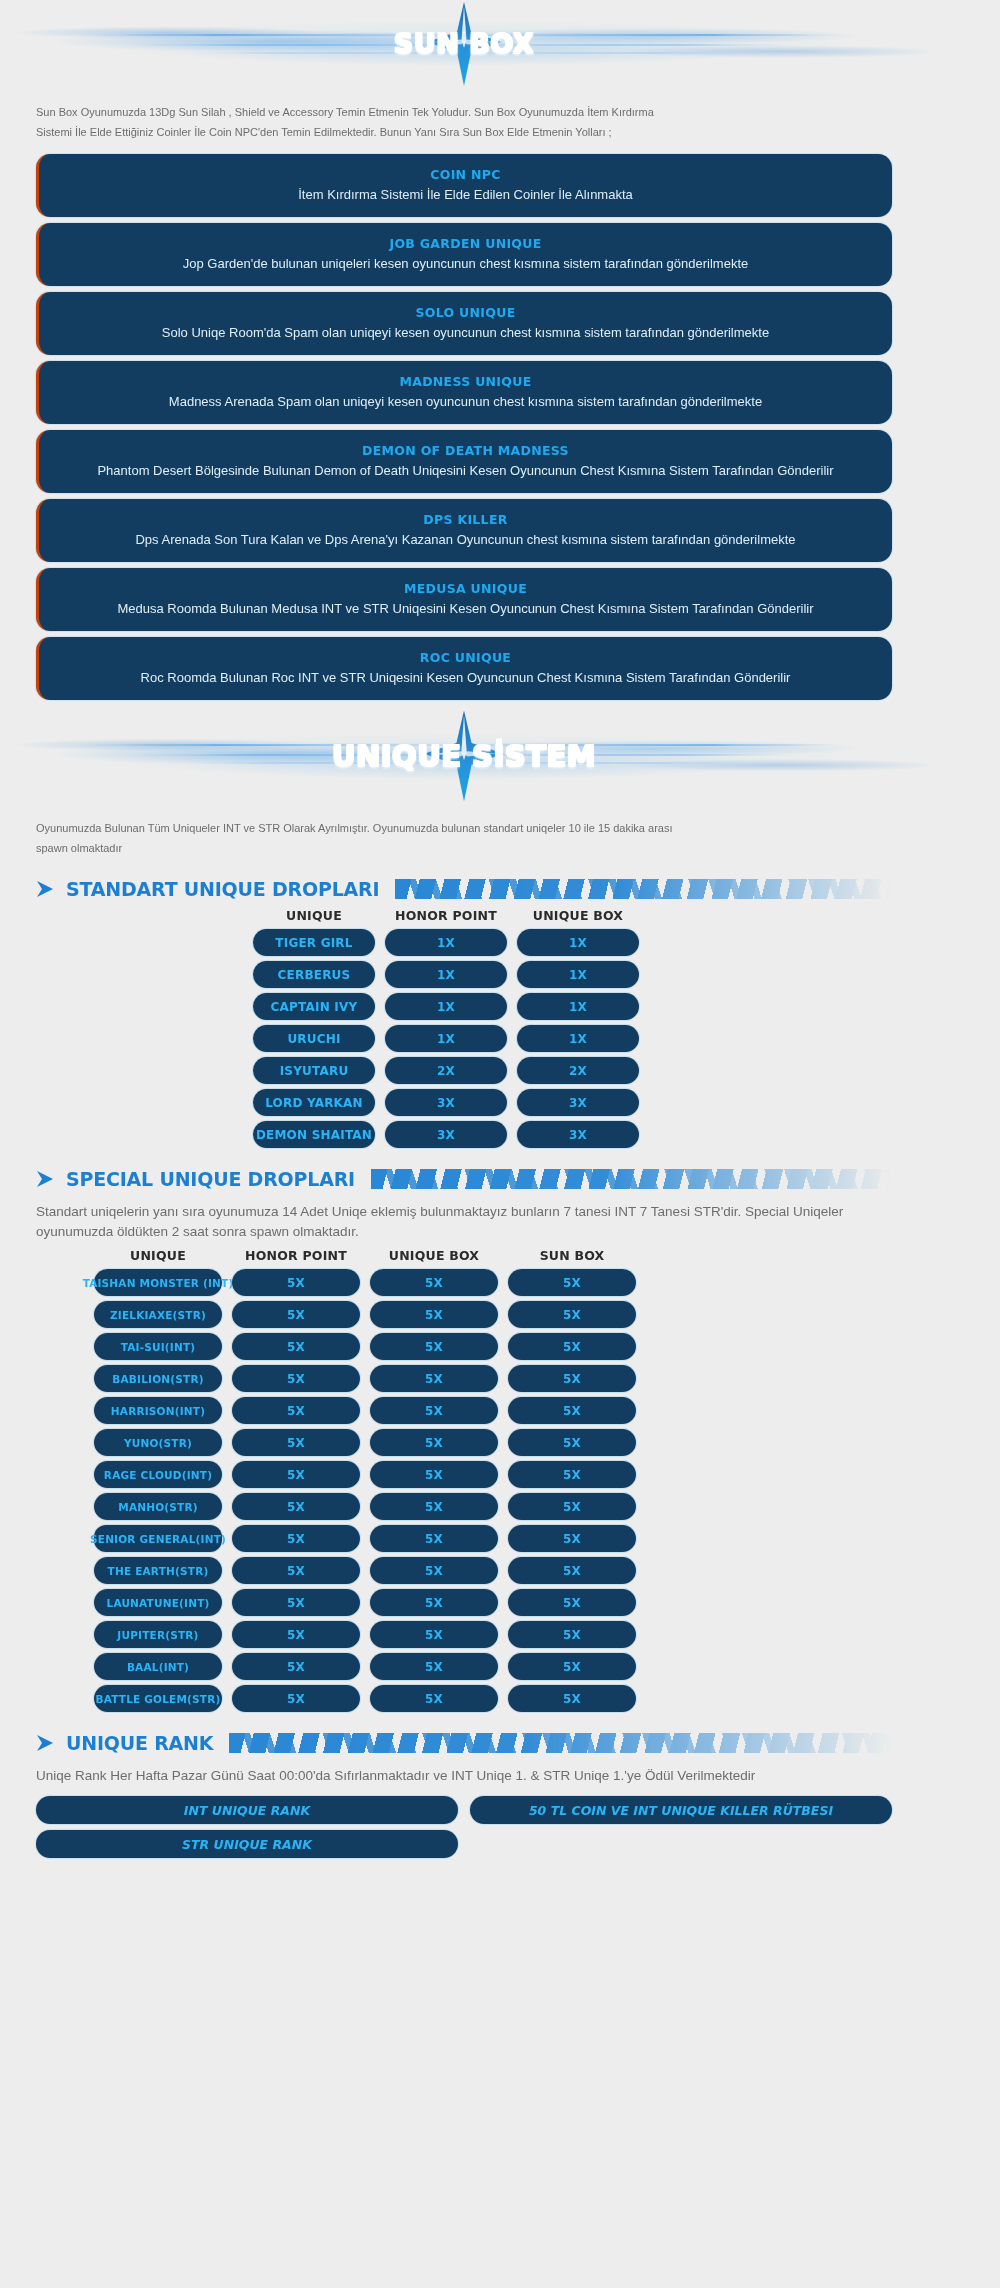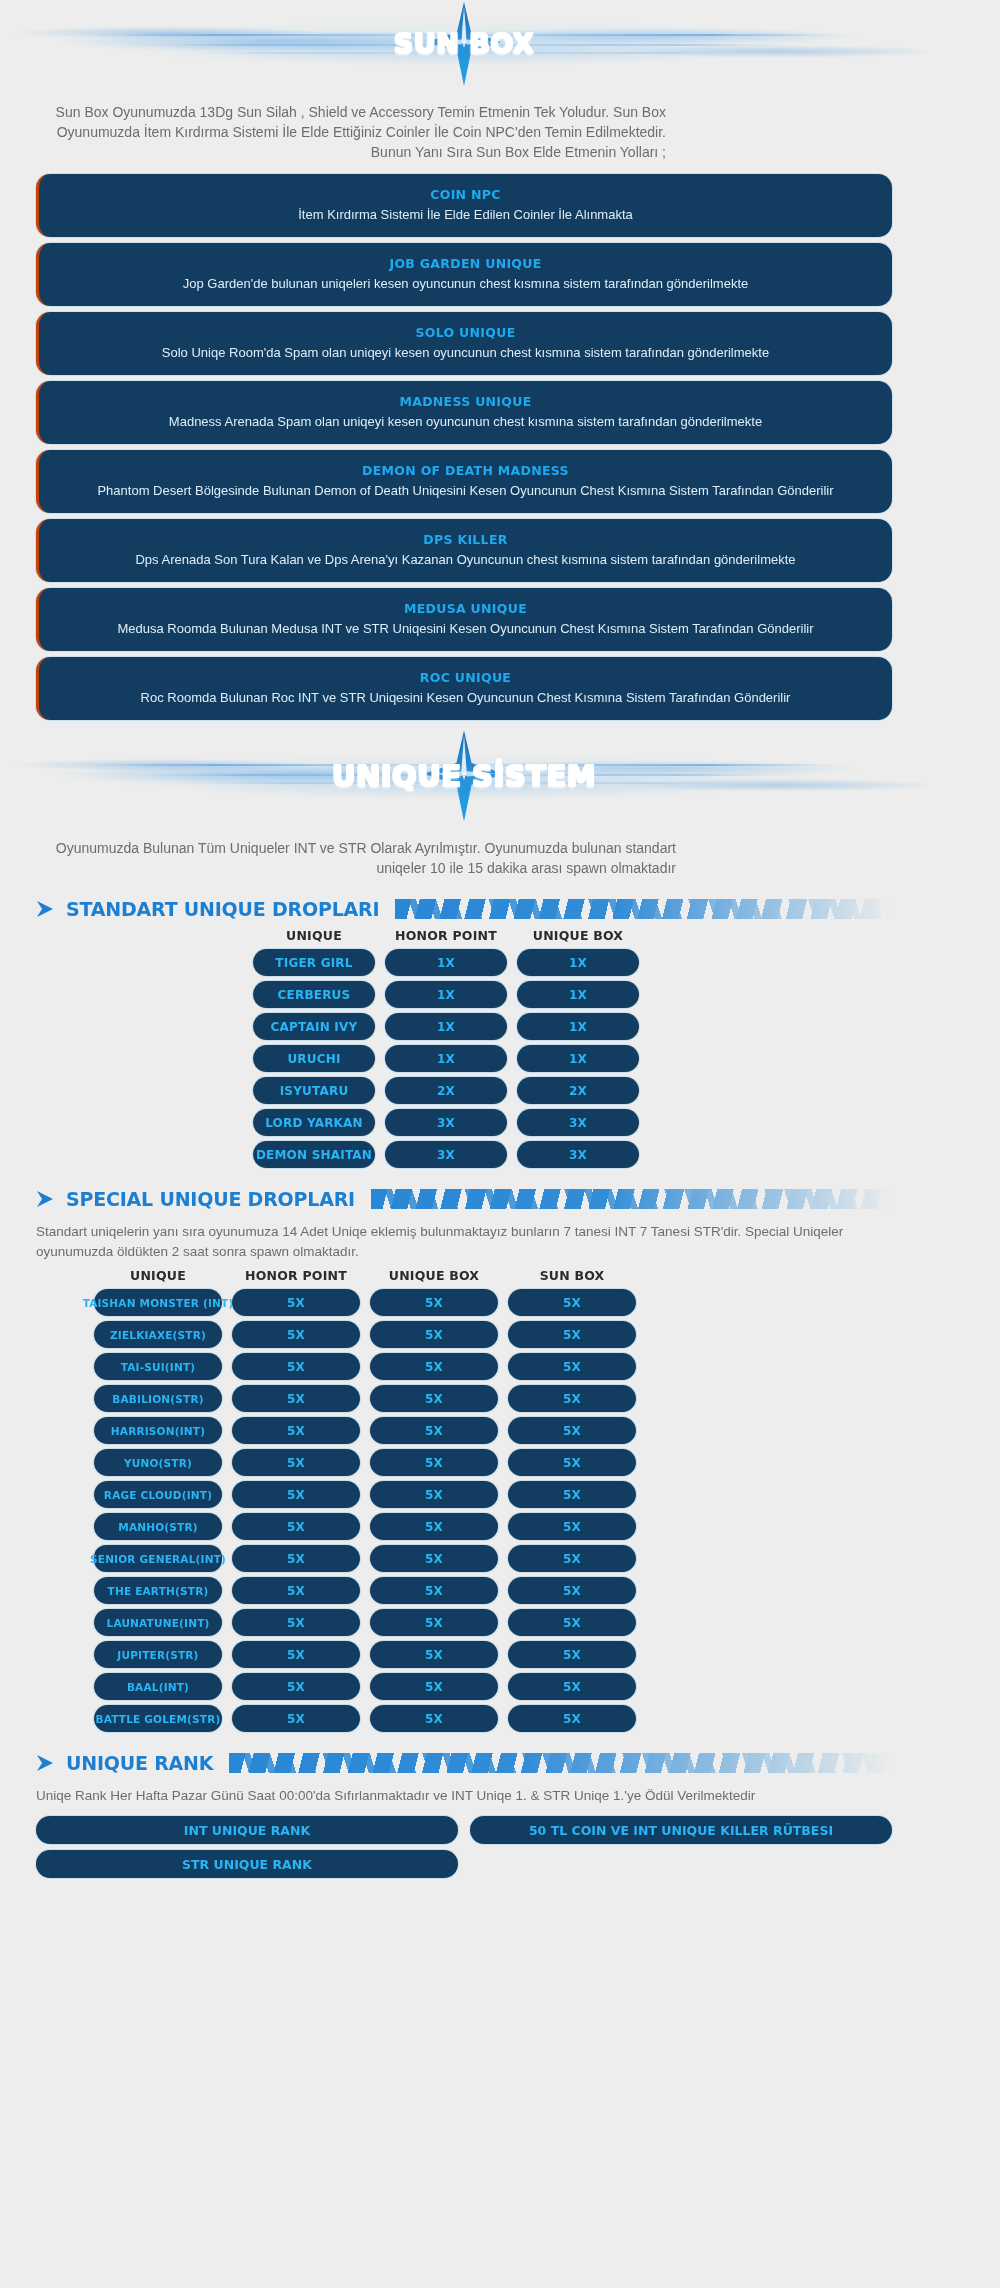--- a/index.html
+++ b/index.html
@@ -62,25 +62,24 @@
     background: linear-gradient(to bottom, #4ea5e8 0%, #1873c4 55%, #0e589e 100%);
     -webkit-background-clip: text;
     background-clip: text;
     -webkit-text-fill-color: transparent;
   }
   .banner.second .logo-text { font-size: 29px; }
 
   
   .intro {
     margin: 16px 36px 12px 36px;
-    font-size: 14px;
+    font-size: 11px;
     line-height: 20px;
     color: #6d6d6d;
     width: 630px;
-    text-align: right;
   }
   .intro.wide { width: 640px; }
 
   
   .panels { margin: 0 36px; display: flex; flex-direction: column; gap: 6px; }
   .panel {
     position: relative;
     background: #123d60;
     border-radius: 14px;
     padding: 13px 18px 14px 18px;
@@ -166,21 +165,21 @@
   .std-col-0 { width: 122px; }
   .std-col-1 { width: 122px; }
   .std-col-2 { width: 122px; }
 
   
   .spc-table .trow, .spc-table .thead { justify-content: flex-start; padding-left: 58px; }
   .spc-col { width: 128px; }
   .spc-col.first { width: 128px; }
 
   
-  .rank-table { margin: 10px 36px 0 36px; display: flex; gap: 12px; }
+  .rank-table { margin: 10px 36px 0 36px; display: flex; gap: 12px; font-style: italic; }
   .rank-col { flex: 1; display: flex; flex-direction: column; gap: 6px; }
   .rank-cell {
     background: #123d60;
     border-radius: 16px;
     height: 28px;
     display: flex; align-items: center; justify-content: center;
     color: #2bb4f5;
     font-family: "DejaVu Sans", sans-serif;
     font-weight: bold;
     font-size: 12.5px;

